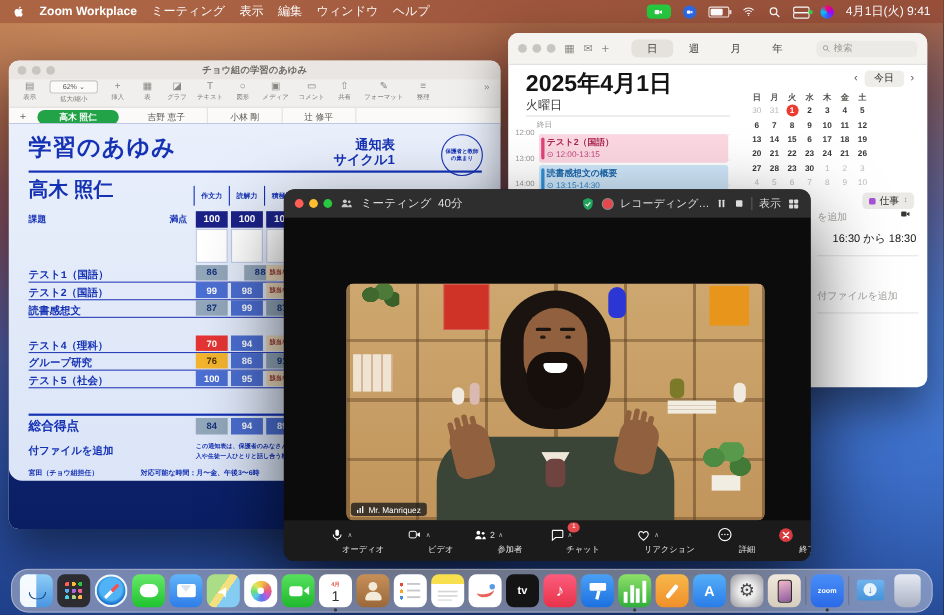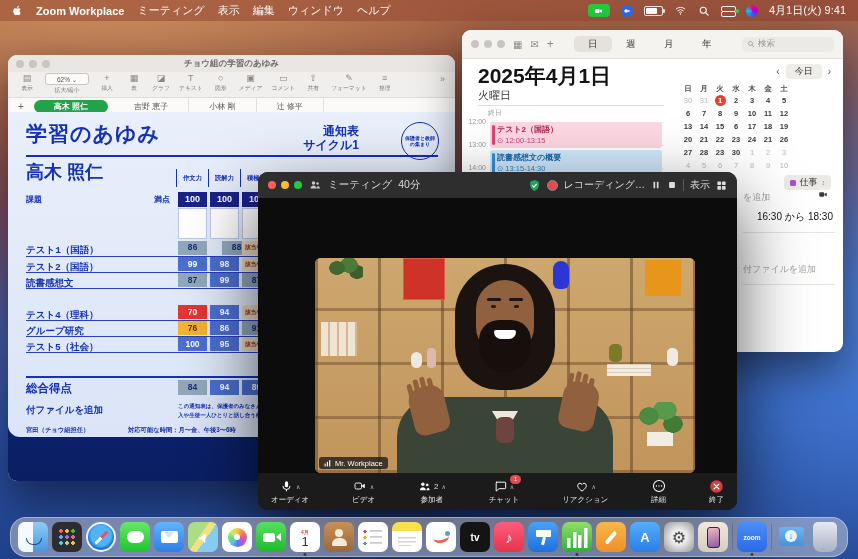--- a/index.html
+++ b/index.html
@@ -152,21 +152,21 @@
   .m-shirt{position:absolute;left:50%;bottom:0;transform:translateX(-50%);width:216px;height:76px;border-radius:40px 40px 0 0;background:#3a4538;}
   .m-collar{position:absolute;left:50%;bottom:40px;transform:translateX(-50%);width:26px;height:22px;background:#efe8da;clip-path:polygon(50% 100%,0 0,100% 0);}
   .m-scarf{position:absolute;left:50%;bottom:30px;transform:translateX(-50%);width:18px;height:26px;border-radius:6px;background:#6e4340;}
   .m-hand{position:absolute;width:36px;height:48px;border-radius:14px 14px 10px 10px;background:#91603f;}
   .m-hand.l{left:96px;top:128px;transform:rotate(-14deg);}
   .m-hand.r{left:246px;top:124px;transform:rotate(12deg);}
   .m-hand i{position:absolute;top:-6px;width:5px;height:16px;border-radius:3px;background:#91603f;}
   .z-controls{position:absolute;left:0;right:0;bottom:0;height:37px;background:#1b1b1b;display:flex;align-items:center;justify-content:space-between;padding:0 13px;}
   .zc{display:flex;flex-direction:column;align-items:center;color:#e8e8e8;}
   .zc-top{height:15px;display:flex;align-items:center;gap:3px;position:relative;}
-  .zc-lb{font-size:7.5px;white-space:nowrap;margin-top:1px;}
+  .zc-lb{font-size:7.5px;white-space:nowrap;margin-top:1px;margin-left:40px;}
   .zc-caret{font-size:6px;color:#b8b8b8;}
   .zc-count{font-size:8px;color:#ddd;}
   .zc-badge{position:absolute;top:-4px;right:-7px;min-width:9px;height:9px;border-radius:5px;background:#e5484d;color:#fff;font-size:6px;display:flex;align-items:center;justify-content:center;padding:0 1px;}
 
   
   .dock{position:absolute;left:50%;transform:translateX(-50%);bottom:2px;height:38px;border-radius:16px;
     background:rgba(250,243,237,.40);border:0.5px solid rgba(255,255,255,.35);
     display:flex;align-items:center;gap:4px;padding:0 7px;}
   .dk{width:30px;height:30px;border-radius:7px;position:relative;display:flex;align-items:center;justify-content:center;flex:none;}
   .dk .dot{position:absolute;left:50%;bottom:-4px;transform:translateX(-50%);width:3px;height:3px;border-radius:50%;background:#3a3a3a;}
@@ -626,21 +626,21 @@
             <i style="left:9px;top:-10px"></i>
             <i style="left:16px;top:-9px"></i>
             <i style="left:23px"></i>
           </div>
         <div class="tag">
           <svg viewBox="0 0 14 14" width="8" height="8" fill="#fff">
               <rect x="1" y="8" width="2" height="5"></rect>
               <rect x="5" y="5" width="2" height="8"></rect>
               <rect x="9" y="2" width="2" height="11"></rect>
             </svg>
-          <span>Mr. Workplace</span>
+          <span>Mr. Manriquez</span>
         </div>
       </div>
     </div>
     <div class="z-controls" id="z-controls">
         <div class="zc">
           <div class="zc-top">
             <span>
               <svg viewBox="0 0 24 24" width="13" height="13">
                 <rect x="9" y="2.5" width="6" height="11" rx="3" fill="#fff"></rect>
                 <path d="M5.5 11a6.5 6.5 0 0 0 13 0" fill="none" stroke="#fff" stroke-width="1.8"></path>

